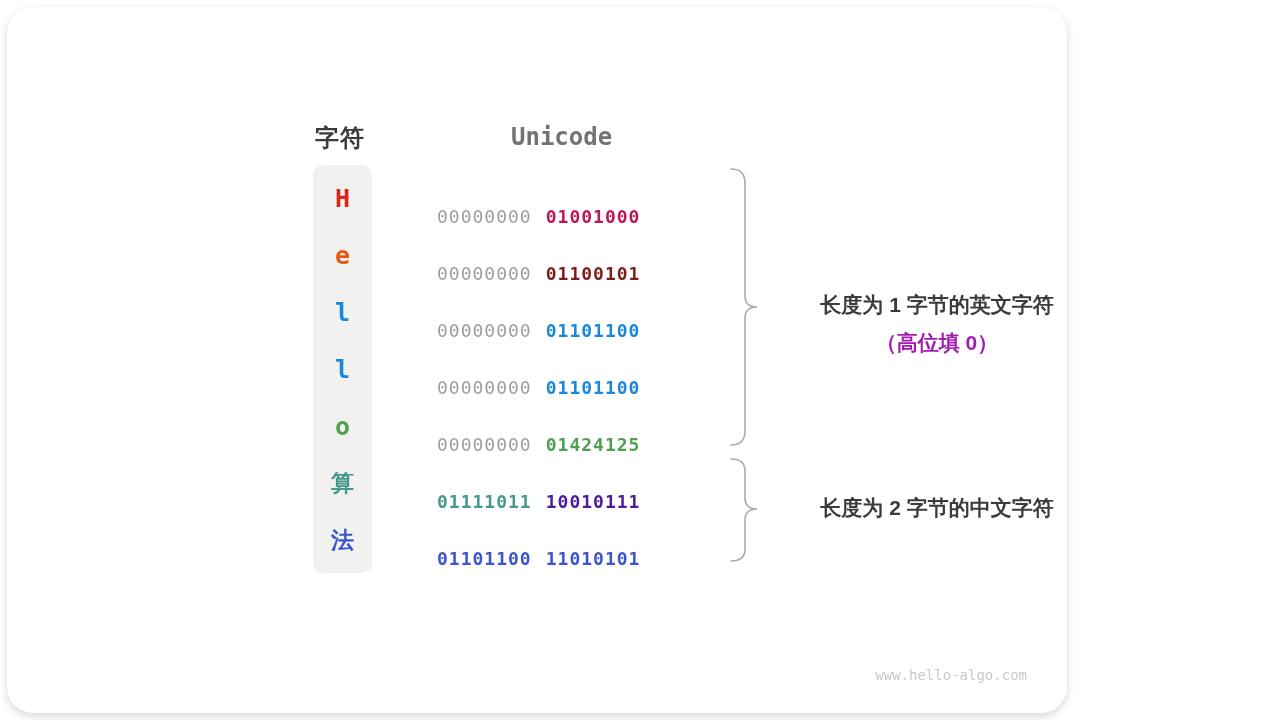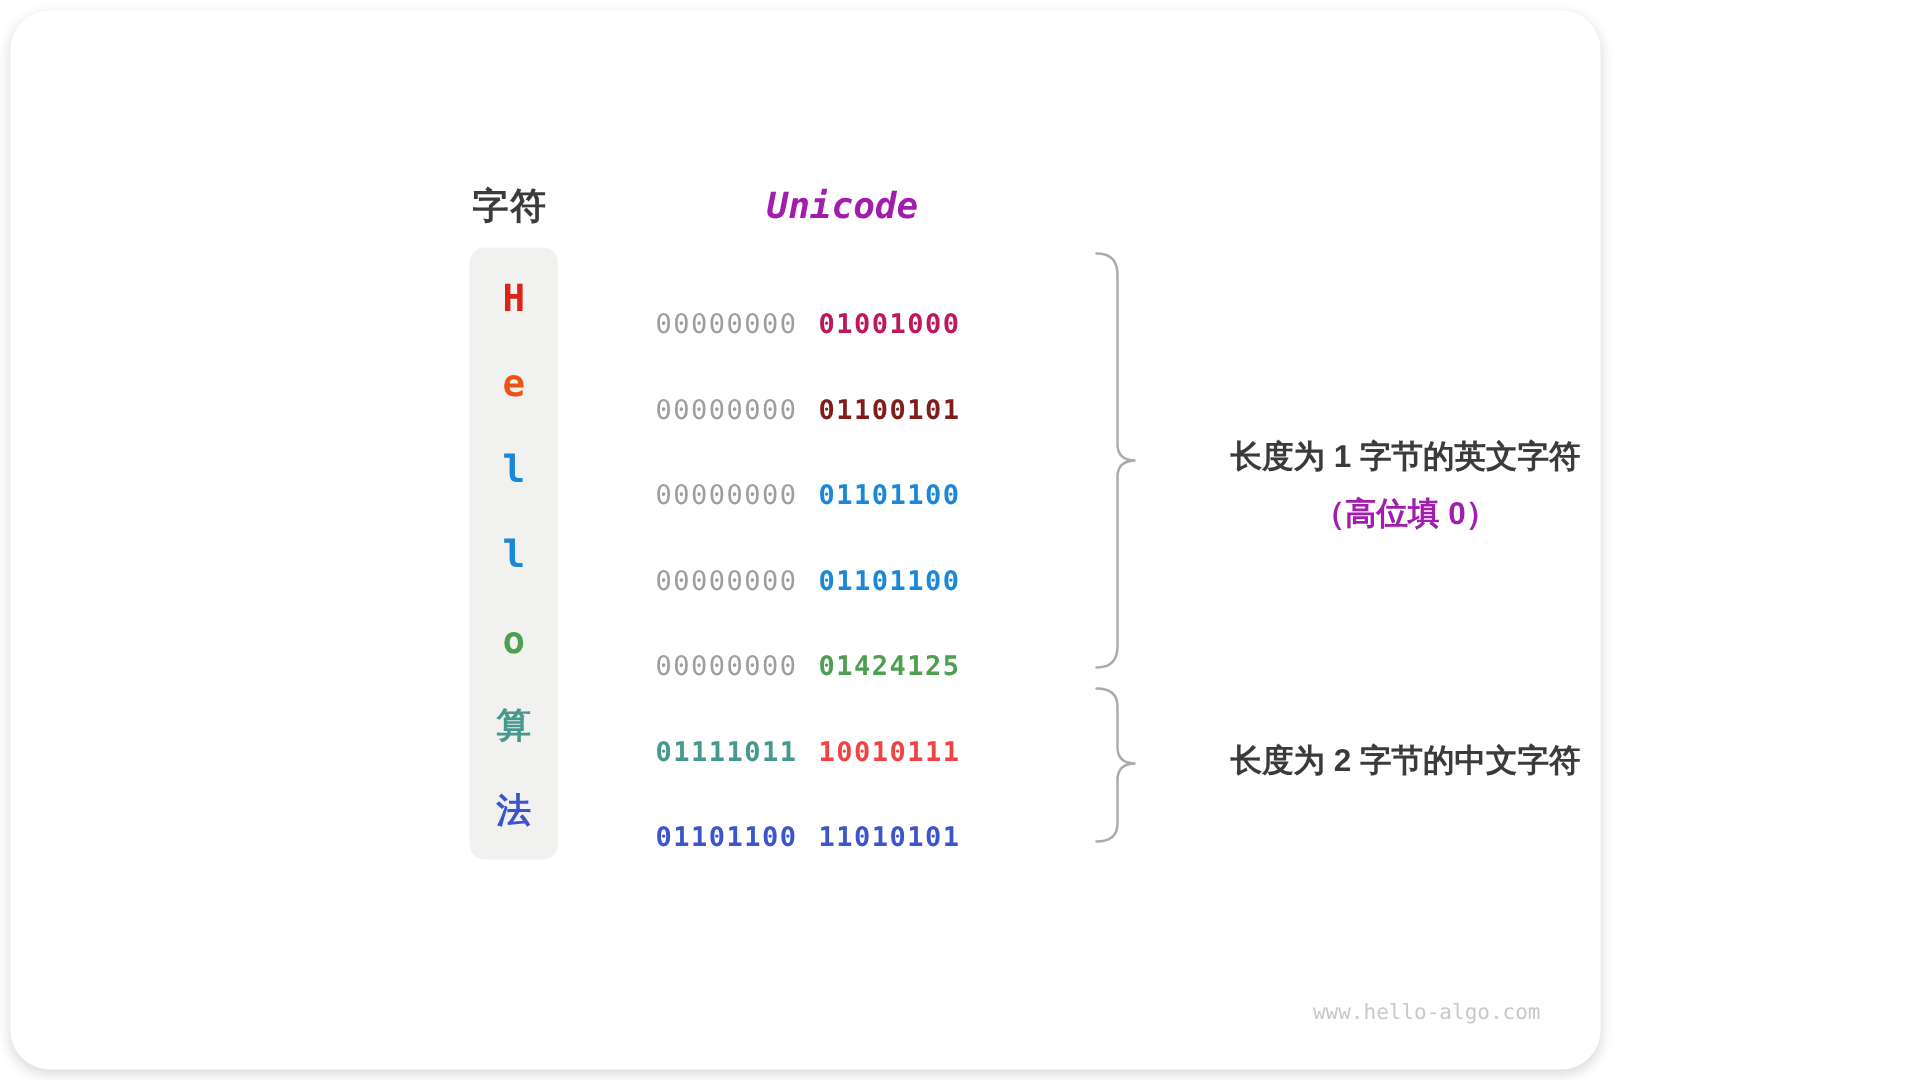--- a/index.html
+++ b/index.html
@@ -63,21 +63,21 @@
     font-family: "DejaVu Sans Mono", monospace; font-size: 14px;
   }
 </style>
 </head>
 <body>
 
 <div class="card">
 
   <div class="hdr-char" style="color: rgb(59, 59, 59);">字符</div>
 
-  <div class="hdr-unicode" style="color: #a21caf; font-style: italic;">Unicode</div>
+  <div class="hdr-unicode" style="color: #737373;">Unicode</div>
 
   <div class="char-col" style="background: rgb(241, 241, 239);">
       <div class="char-cell" style="color: rgb(220, 36, 24);">H</div>
       <div class="char-cell" style="color: rgb(234, 85, 20);">e</div>
       <div class="char-cell" style="color: rgb(27, 135, 217);">l</div>
       <div class="char-cell" style="color: rgb(27, 135, 217);">l</div>
       <div class="char-cell" style="color: rgb(79, 159, 82);">o</div>
       <div class="char-cell cjk" style="color: rgb(71, 153, 142);">算</div>
       <div class="char-cell cjk" style="color: rgb(60, 85, 203);">法</div>
     </div>
@@ -98,21 +98,21 @@
       <div class="binary-row">
         <span class="byte gray" style="color: rgb(158, 158, 158);">00000000</span>
         <span class="byte colored" style="color: rgb(27, 135, 217);">01101100</span>
       </div>
       <div class="binary-row">
         <span class="byte gray" style="color: rgb(158, 158, 158);">00000000</span>
         <span class="byte colored" style="color: rgb(79, 159, 82);">01424125</span>
       </div>
       <div class="binary-row">
         <span class="byte colored" style="color: rgb(71, 153, 142);">01111011</span>
-        <span class="byte colored" style="color: #ef4444;">10010111</span>
+        <span class="byte colored" style="color: #4c1d95;">10010111</span>
       </div>
       <div class="binary-row">
         <span class="byte colored" style="color: rgb(60, 85, 203);">01101100</span>
         <span class="byte colored" style="color: rgb(60, 85, 203);">11010101</span>
       </div>
     </div>
 
   <svg class="braces" width="1280" height="720" viewBox="0 0 1280 720">
     <path d="M724 162 Q738 162 738 176 L738 289 Q738 300 750 300 Q738 300 738 311 L738 424 Q738 438 724 438" fill="none" stroke-width="1.6" stroke-linecap="round" stroke="#ababab"></path>
     <path d="M724 452 Q738 452 738 464 L738 491 Q738 502 750 502 Q738 502 738 513 L738 542 Q738 554 724 554" fill="none" stroke-width="1.6" stroke-linecap="round" stroke="#ababab"></path>

